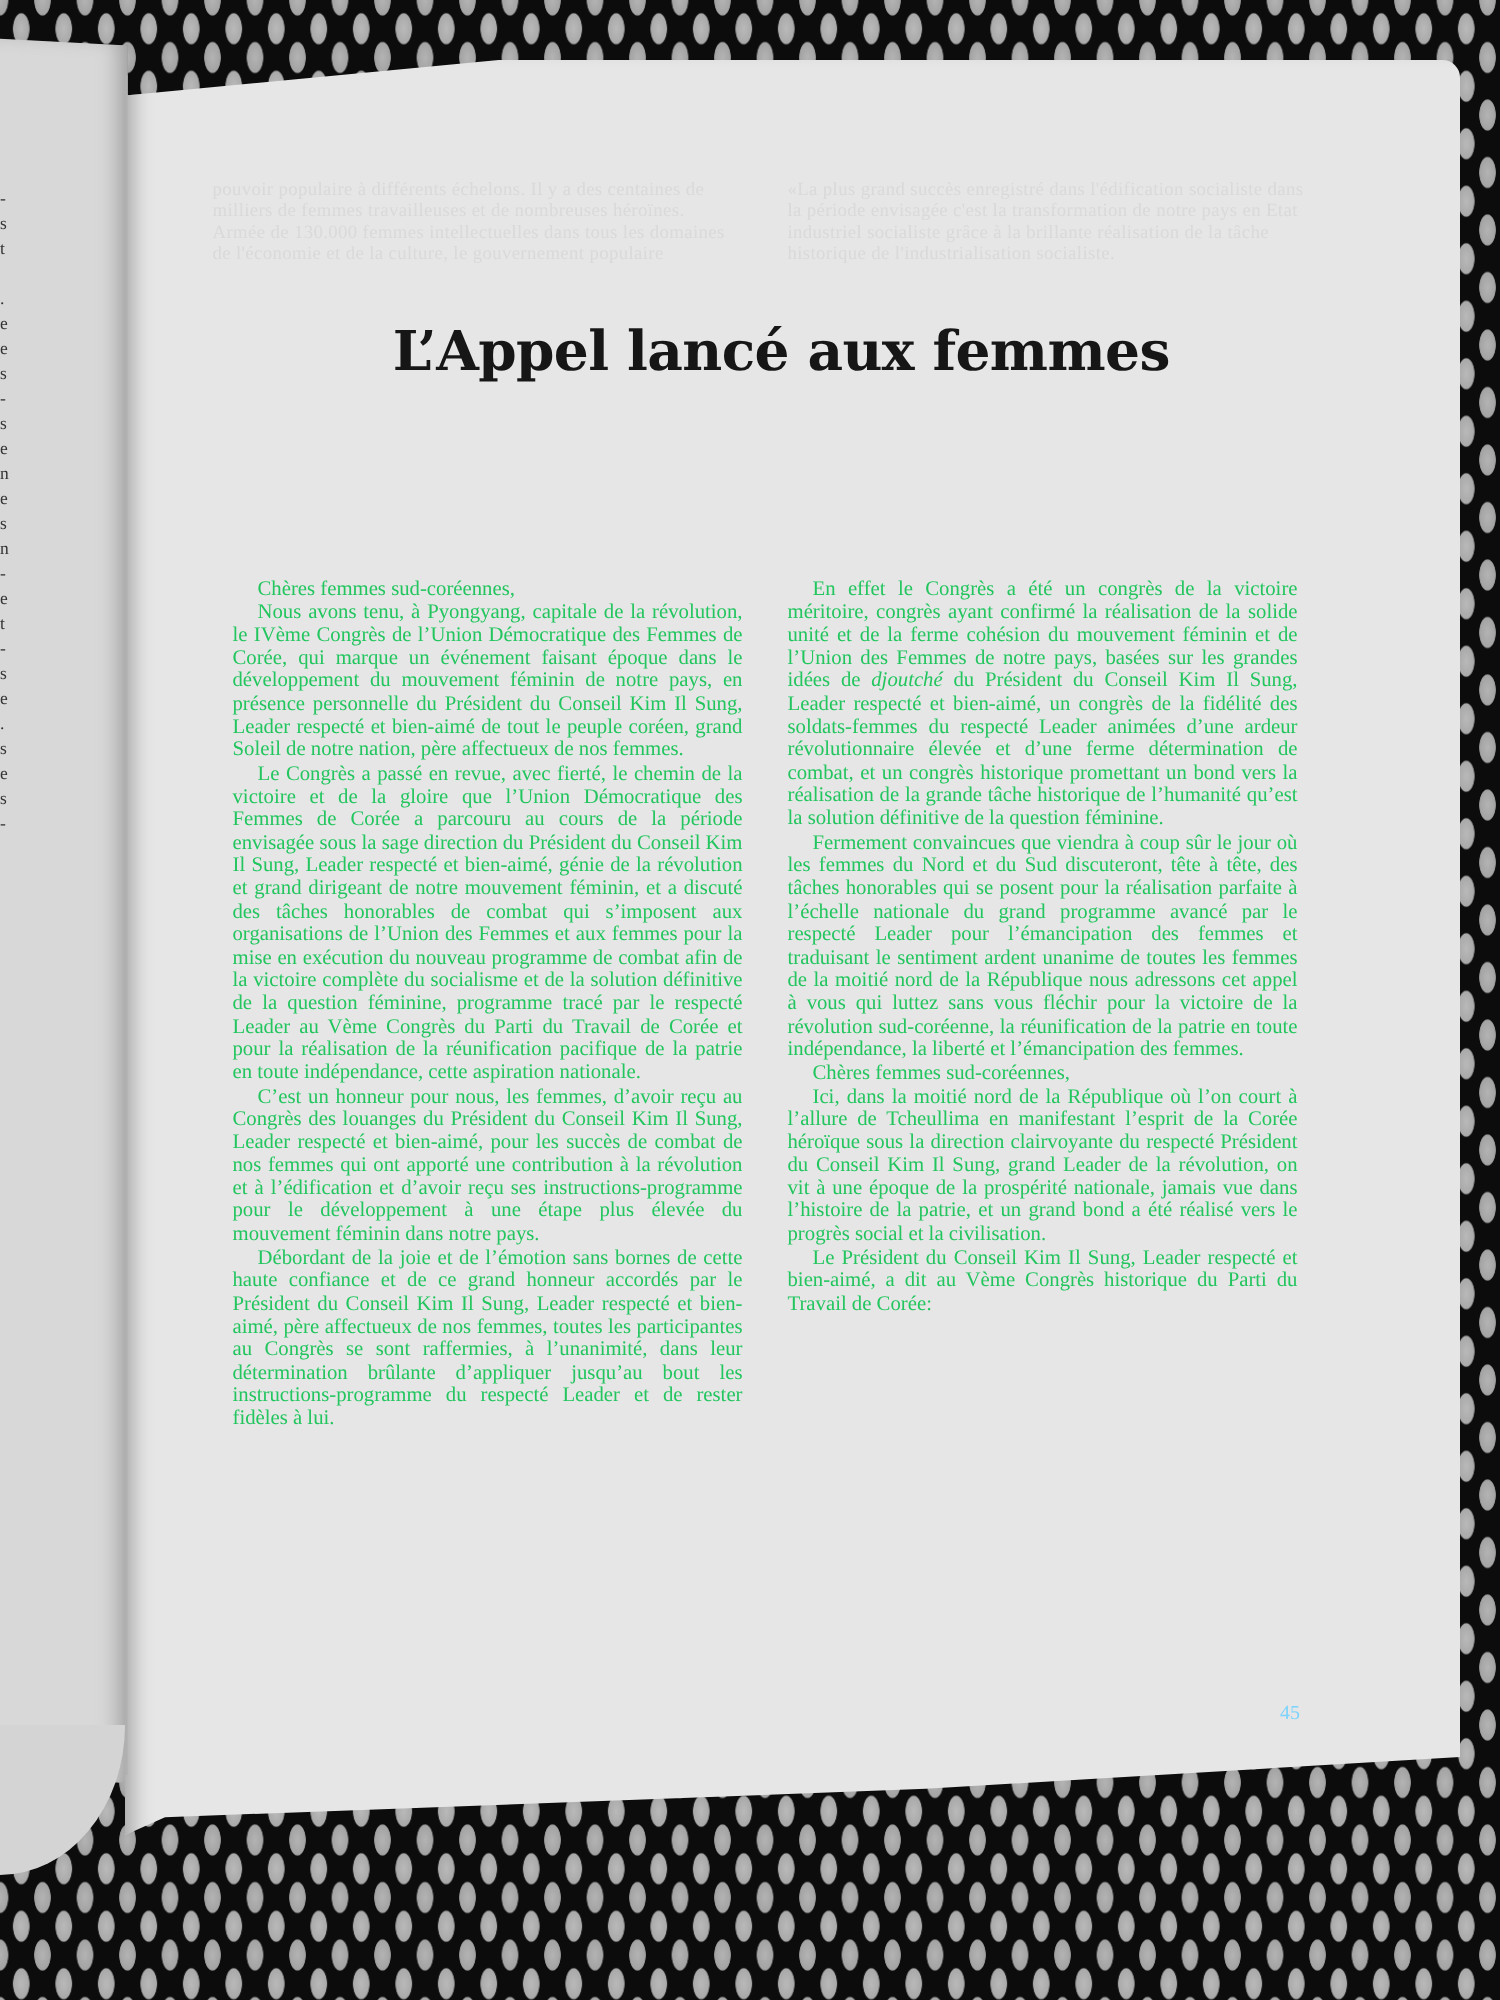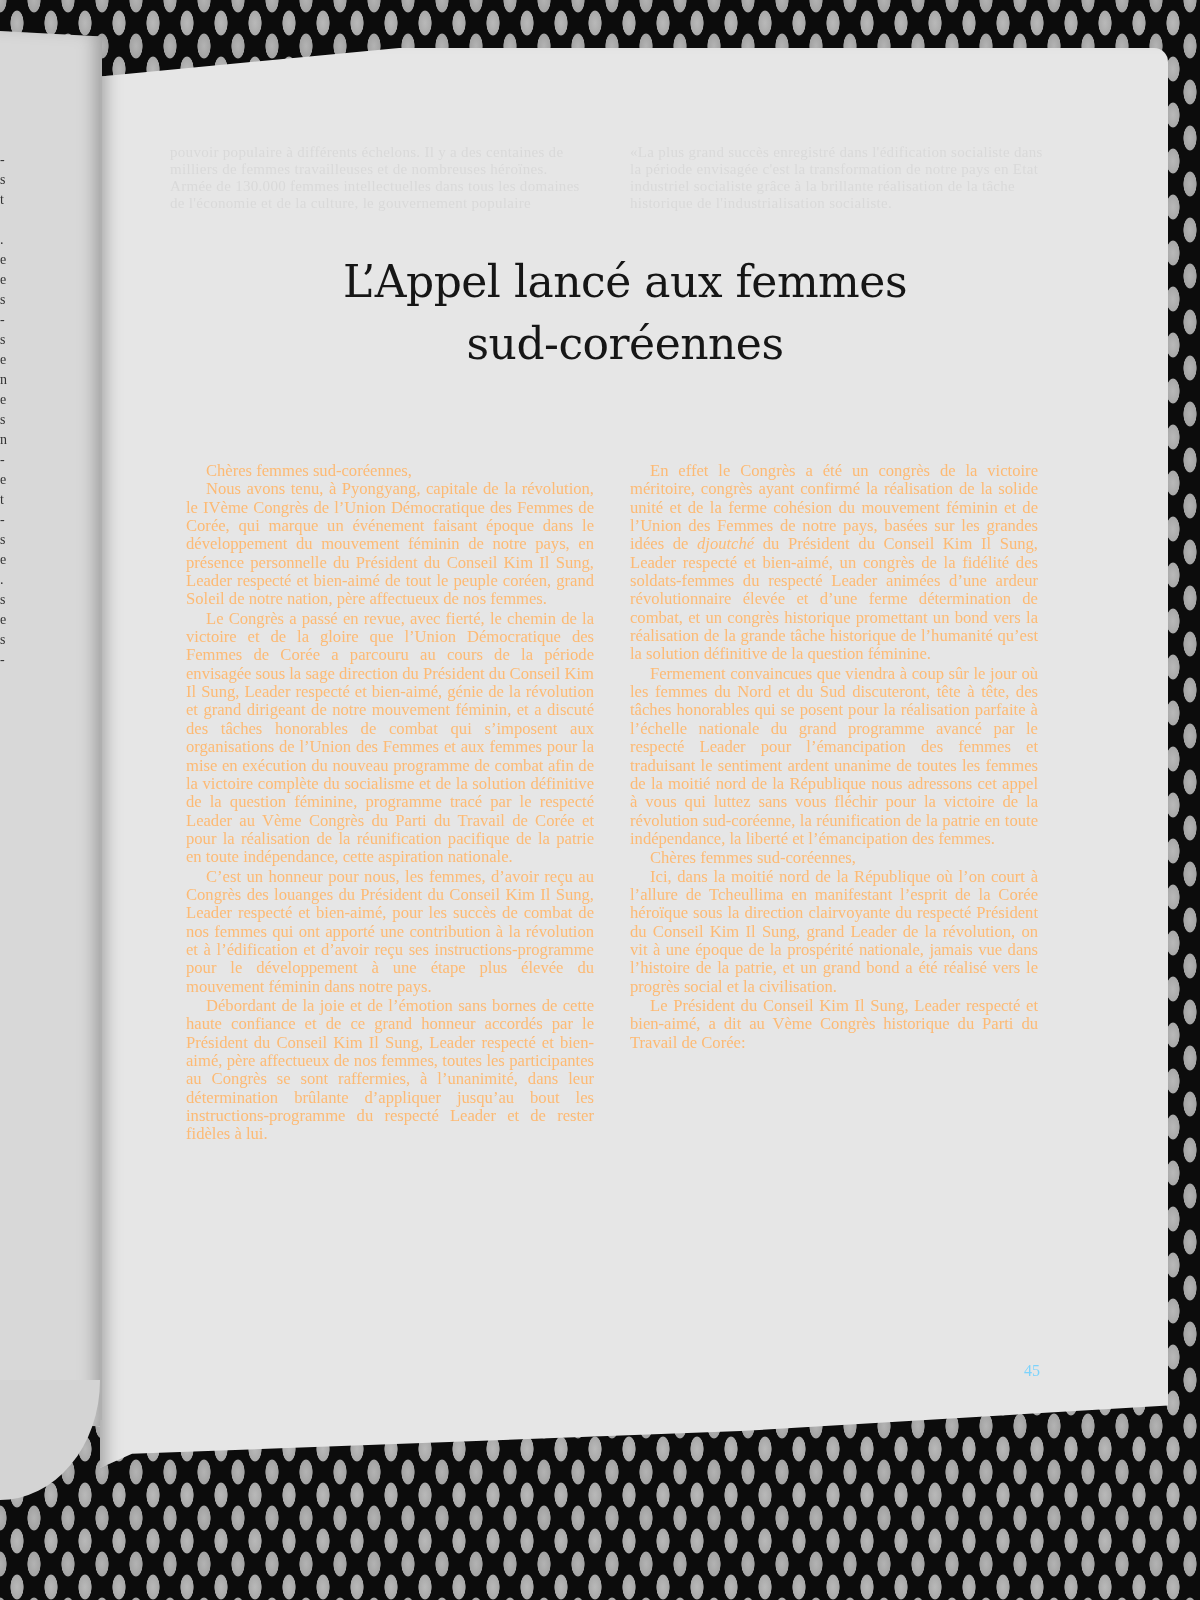--- a/index.html
+++ b/index.html
@@ -44,26 +44,26 @@
     }
     .bleed {
       position: absolute; color: #cfcfcf; font-size: 15px; line-height: 17px;
       letter-spacing: 0.3px; opacity: 0.55; overflow: hidden; white-space: pre-wrap;
       filter: blur(0.6px);
     }
     .title {
       position: absolute; left: 250px; top: 222px; width: 750px;
       text-align: center; color: #161616;
       font-family: "DejaVu Serif", "Liberation Serif", serif;
-      font-weight: normal; font-size: 44px; line-height: 62px;
+      font-weight: bold; font-size: 44px; line-height: 62px;
       letter-spacing: -0.5px;
     }
     .title span { display: block; }
     .col {
-      position: absolute; top: 462px; color: #fdba74;
+      position: absolute; top: 462px; color: #22c55e;
       font-size: 16.6px; line-height: 18.35px; text-align: justify;
       hyphens: manual;
     }
     .col-left { left: 186px; width: 408px; }
     .col-right { left: 630px; width: 408px; top: 462px; }
     .col p { margin: 0 0 0 0; text-indent: 20px; }
     .col p.gap { margin-top: 1px; }
     .col p.salutation { text-indent: 20px; }
     .col em { }
     .page-number {
@@ -103,21 +103,20 @@
 -</div>
 
 <div class="right-page">
   <div class="bleed" style="left:70px; top:96px; width:420px; height:330px;">pouvoir populaire à différents échelons. Il y a des centaines de milliers de femmes travailleuses et de nombreuses héroïnes. Armée de 130.000 femmes intellectuelles dans tous les domaines de l'économie et de la culture, le gouvernement populaire</div>
   <div class="bleed" style="left:530px; top:96px; width:420px; height:330px;">«La plus grand succès enregistré dans l'édification socialiste dans la période envisagée c'est la transformation de notre pays en Etat industriel socialiste grâce à la brillante réalisation de la tâche historique de l'industrialisation socialiste.</div>
 </div>
 <div class="gutter-line"></div>
 
 <h1 class="title">
   <span>L’Appel lancé aux femmes</span>
-  <span>sud-coréennes</span>
 </h1>
 
 <div class="col col-left">
   <p class="salutation">Chères femmes sud-coréennes,</p>
   <p>Nous avons tenu, à Pyongyang, capitale de la révolution, le IVème Congrès de l’Union Démocratique des Femmes de Corée, qui marque un événement faisant époque dans le développement du mouvement féminin de notre pays, en présence personnelle du Président du Conseil Kim Il Sung, Leader respecté et bien-aimé de tout le peuple coréen, grand Soleil de notre nation, père affectueux de nos femmes.</p>
   <p class="gap">Le Congrès a passé en revue, avec fierté, le chemin de la victoire et de la gloire que l’Union Démocratique des Femmes de Corée a parcouru au cours de la période envisagée sous la sage direction du Président du Conseil Kim Il Sung, Leader respecté et bien-aimé, génie de la révolution et grand dirigeant de notre mouvement féminin, et a discuté des tâches honorables de combat qui s’imposent aux organisations de l’Union des Femmes et aux femmes pour la mise en exécution du nouveau programme de combat afin de la victoire complète du socialisme et de la solution définitive de la question féminine, programme tracé par le respecté Leader au Vème Congrès du Parti du Travail de Corée et pour la réalisation de la réunification pacifique de la patrie en toute indépendance, cette aspiration nationale.</p>
   <p class="gap">C’est un honneur pour nous, les femmes, d’avoir reçu au Congrès des louanges du Président du Conseil Kim Il Sung, Leader respecté et bien-aimé, pour les succès de combat de nos femmes qui ont apporté une contribution à la révolution et à l’édification et d’avoir reçu ses instructions-programme pour le développement à une étape plus élevée du mouvement féminin dans notre pays.</p>
   <p class="gap">Débordant de la joie et de l’émotion sans bornes de cette haute confiance et de ce grand honneur accordés par le Président du Conseil Kim Il Sung, Leader respecté et bien-aimé, père affectueux de nos femmes, toutes les participantes au Congrès se sont raffermies, à l’unanimité, dans leur détermination brûlante d’appliquer jusqu’au bout les instructions-programme du respecté Leader et de rester fidèles à lui.</p>
 </div>
 

